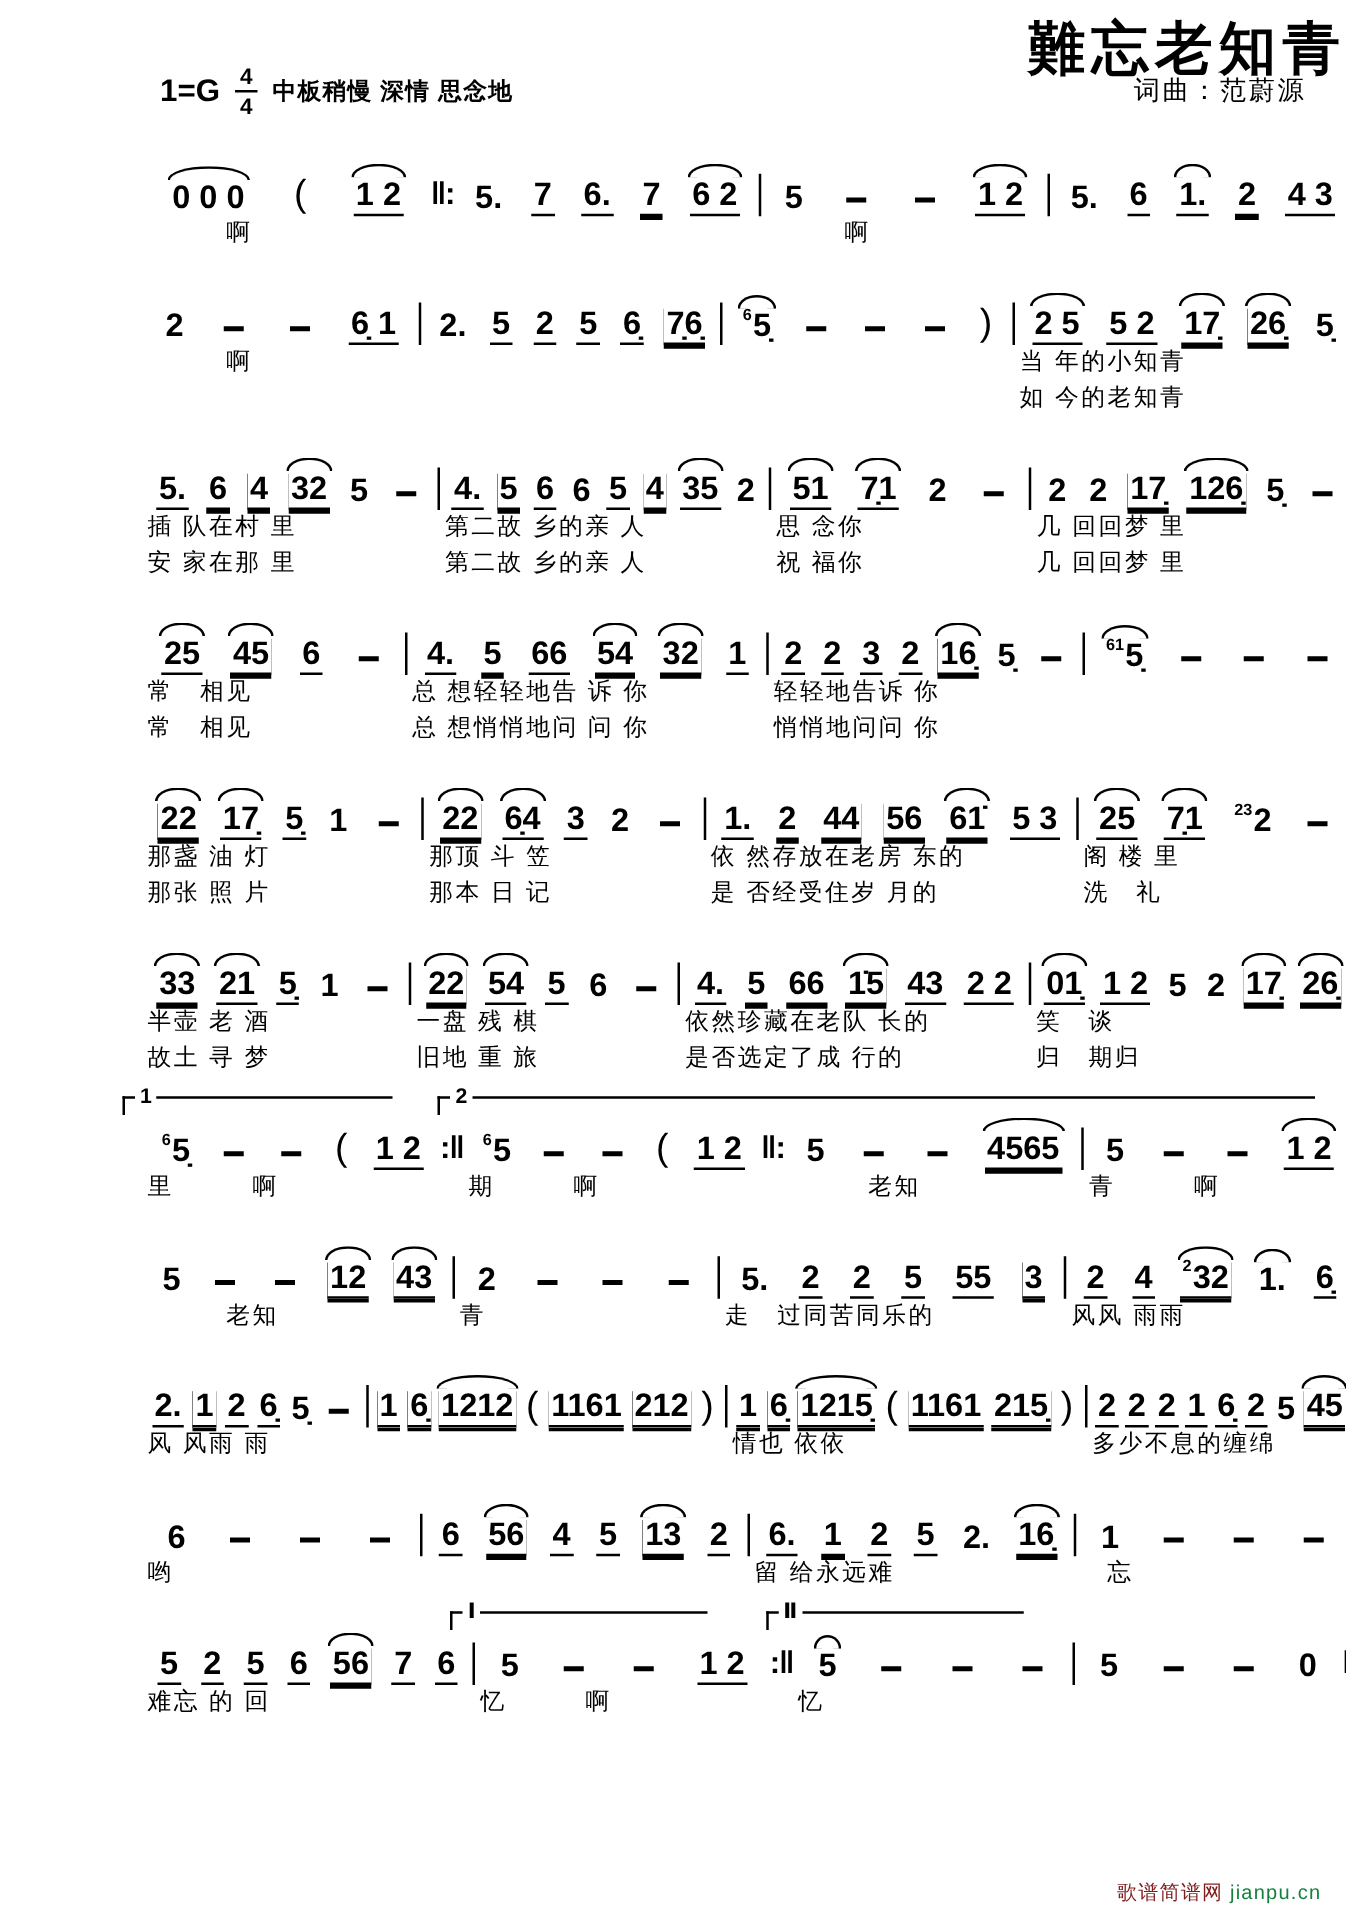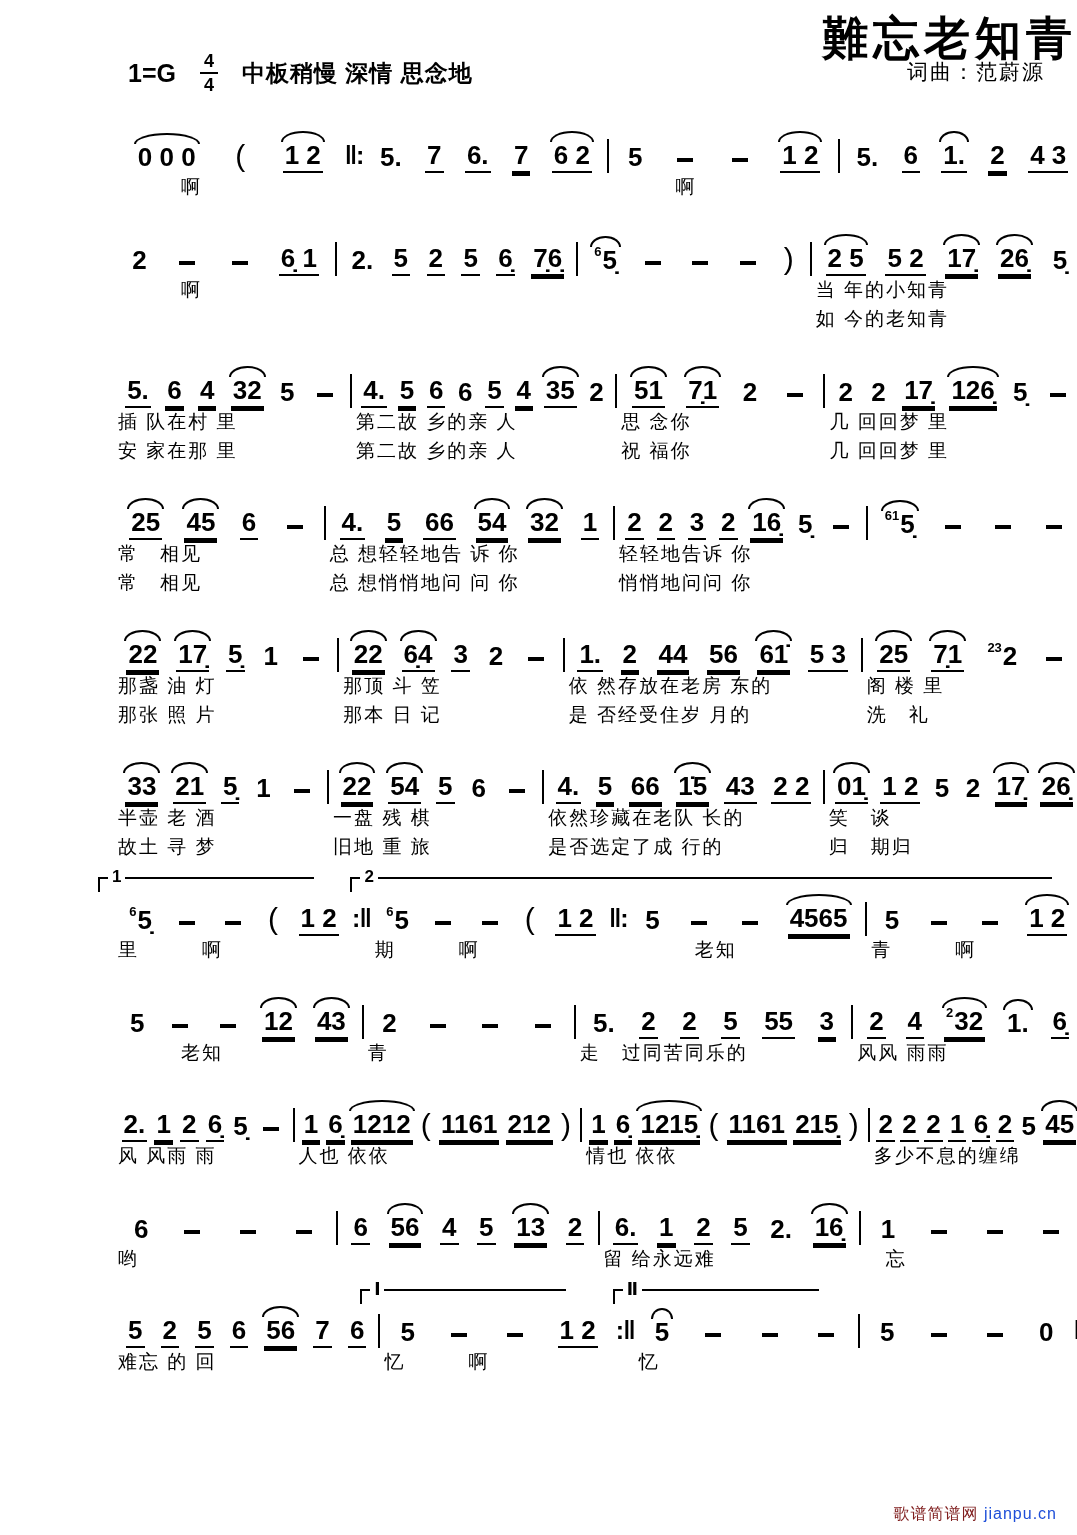--- a/index.html
+++ b/index.html
@@ -5,25 +5,25 @@
   html,body{margin:0;padding:0;}
   body{
     width:1077px;height:1535px;background:#fff;color:#000;
     font-family:"Liberation Sans","DejaVu Sans",sans-serif;
     box-sizing:border-box;position:relative;overflow:hidden;
   }
   .header{position:relative;height:112px;}
   .title{position:absolute;left:0;right:0;top:8px;text-align:right;
     font-size:46px;font-weight:900;letter-spacing:5px;
     font-family:"Liberation Sans","DejaVu Sans",sans-serif;}
-  .keysig{position:absolute;left:128px;top:52px;display:flex;align-items:center;gap:24px;}
+  .keysig{position:absolute;left:128px;top:52px;display:flex;align-items:center;gap:12px;}
   .keyname{font-size:25px;font-weight:bold;}
   .frac{display:inline-flex;flex-direction:column;align-items:center;font-size:18px;font-weight:bold;line-height:1;}
   .frac .ftop{border-bottom:2px solid #000;padding:0 4px 2px;margin-bottom:2px;}
-  .tempo{font-size:23px;font-weight:bold;letter-spacing:1px;}
+  .tempo{font-size:19px;font-weight:bold;letter-spacing:1px;}
   .credits{position:absolute;right:32px;top:58px;font-size:21px;letter-spacing:2px;}
   .score{padding:0 8px 0 98px;}
   .system{position:relative;margin-bottom:13px;padding-top:15px;}
   .srow{display:flex;align-items:flex-start;width:100%;margin-left:16px;}
   .cell{flex:1 1 auto;padding:0 4px;min-width:0;}
   .notes{display:flex;align-items:flex-end;height:46px;justify-content:space-around;}
   .n{font-weight:bold;font-size:26px;line-height:1.15;position:relative;padding:0 2px;white-space:pre;}
   .u1{border-bottom:2px solid #000;}
   .u2{border-bottom:2px solid #000;box-shadow:0 3px 0 0 #000;}
   .arc::before{content:"";position:absolute;left:-2px;right:-2px;top:-10px;height:9px;
@@ -32,21 +32,21 @@
   .paren{font-size:30px;font-weight:normal;border:none;}
   .dash{width:16px;height:4px;background:#000;display:inline-block;align-self:flex-end;margin:0 6px 11px;}
   .bar{width:2px;background:#000;height:34px;margin-top:12px;flex:0 0 auto;}
   .barg{font-size:25px;font-weight:bold;height:40px;display:flex;align-items:center;
     margin-top:8px;flex:0 0 auto;letter-spacing:-1px;white-space:pre;}
   .lyr{font-size:19px;white-space:pre;line-height:1.5;min-height:29px;letter-spacing:2px;}
   .volta{position:absolute;top:2px;height:13px;border-top:2px solid #000;border-left:2px solid #000;}
   .vlabel{position:relative;top:-12px;left:8px;font-size:17px;font-weight:bold;background:#fff;padding:0 4px;}
   .watermark{position:absolute;right:20px;bottom:10px;font-size:16px;letter-spacing:1px;}
   .wm-site{color:#7f1d1d;}
-  .wm-url{color:#1d4ed8;}
+  .wm-url{color:#15803d;}
 </style>
 </head>
 <body>
 
 <div class="header">
   <div class="title">難忘老知青</div>
   <div class="keysig">
     <span class="keyname">1=G</span>
     <span class="frac">
       <span class="ftop">4</span>
@@ -483,21 +483,20 @@
         <div class="cell">
           <div class="notes">
             <span class="n u2">1</span>
             <span class="n u2">6̣</span>
             <span class="n u2 arc">1212</span>
             <span class="n paren">(</span>
             <span class="n u2">1161</span>
             <span class="n u2">212</span>
             <span class="n paren">)</span>
           </div>
-          <div class="lyr">人也 依依</div>
         </div>
         <span class="bar"></span>
         <div class="cell">
           <div class="notes">
             <span class="n u2">1</span>
             <span class="n u2">6̣</span>
             <span class="n u2 arc">1215̣</span>
             <span class="n paren">(</span>
             <span class="n u2">1161</span>
             <span class="n u2">215̣</span>

